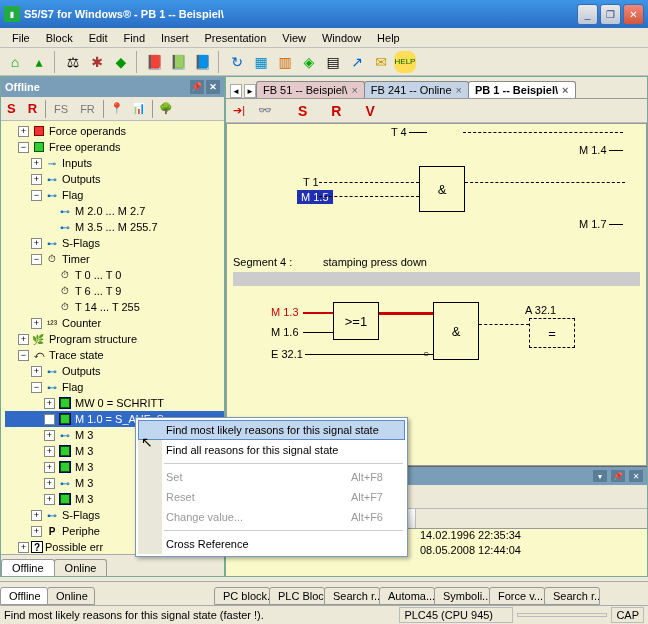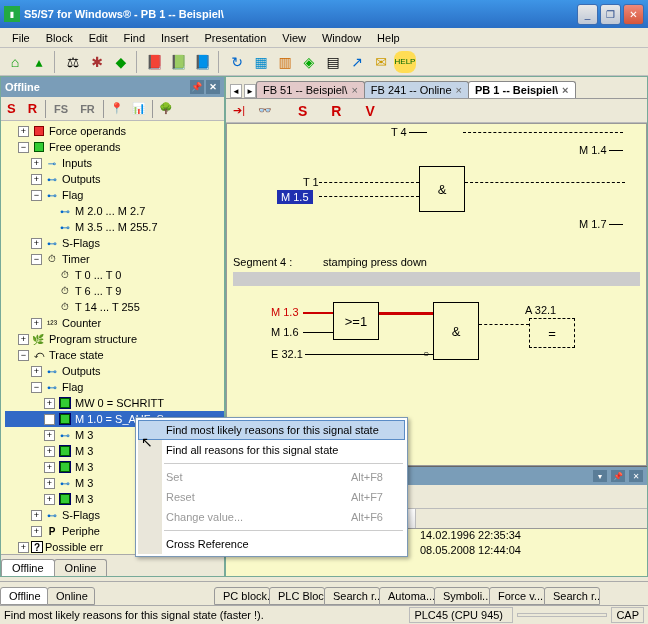--- a/index.html
+++ b/index.html
@@ -15,21 +15,21 @@
 .tbtn { width:22px; height:22px; border:1px solid transparent; display:flex; align-items:center; justify-content:center; cursor:pointer; font-size:14px; }
 .tbsep { width:4px; height:22px; border-left:1px solid #aaa; margin:0 2px; }
 .mainarea { display:flex; height:501px; }
 .leftpane { width:225px; background:#f9f9c9; border:1px solid #7a9; display:flex; flex-direction:column; }
 .leftpane-hdr { height:20px; background:#7a9db8; color:#fff; display:flex; align-items:center; padding:0 4px; font-weight:bold; justify-content:space-between;}
 .leftpane-hdr .clbtn { width:14px; height:14px; background:#5a7d98; display:flex; align-items:center; justify-content:center; cursor:pointer; font-size:9px;}
 .tool2 { height:24px; background:#ece9d8; display:flex; align-items:center; padding:0 2px; gap:4px; border-bottom:1px solid #bbb; }
 .tool2 .s { color:#c00; font-weight:bold; font-size:13px; padding:0 4px; cursor:pointer;}
 .tool2 .r { color:#c00; font-weight:bold; font-size:13px; padding:0 4px; cursor:pointer;}
 .tool2 .vsep { width:1px; height:18px; background:#999; }
-.tool2 .lbl { color:#777; font-weight:bold; padding:0 4px; cursor:pointer;}
+.tool2 .lbl { color:#777; font-weight:normal; padding:0 4px; cursor:pointer;}
 .tool2 .ico { width:18px; height:18px; display:flex; align-items:center; justify-content:center; cursor:pointer; }
 .tree { flex:1; overflow:auto; padding:2px 0 2px 4px; background:#f9f9c9; }
 .tnode { white-space:nowrap; height:16px; display:flex; align-items:center; }
 .tnode .exp { width:11px; height:11px; border:1px solid #888; background:#fff; display:flex; align-items:center; justify-content:center; font-size:9px; line-height:1; margin-right:2px; cursor:pointer; }
 .tnode .spc { width:13px; display:inline-block; }
 .tnode .nic { width:16px; height:12px; display:inline-flex; align-items:center; justify-content:center; margin-right:2px; font-size:10px; }
 .sq-red { width:10px; height:10px; background:#e33; border:1px solid #800; }
 .sq-grn { width:10px; height:10px; background:#3c3; border:1px solid #050; }
 .sq-grn-b { width:10px; height:10px; background:#3c3; border:1px solid #050; box-shadow:0 0 0 1px #006; }
 .io { color:#0066cc; }
@@ -48,21 +48,21 @@
 .dtab .dx { margin-left:4px; color:#666; }
 .laddertool { height:24px; background:#ece9d8; display:flex; align-items:center; padding:0 4px; gap:8px; border-bottom:1px solid #bbb;}
 .laddertool .li { width:18px; height:18px; cursor:pointer; display:flex; align-items:center; justify-content:center; }
 .ladder { flex:1; background:#f9f9c9; position:relative; border:1px solid #999; overflow:hidden; }
 .ladder-inner { position:absolute; inset:2px; background:#f9f9c9; }
 .line { position:absolute; background:#000; }
 .redline { position:absolute; background:#c00; }
 .box { position:absolute; border:1px solid #000; background:#f9f9c9; display:flex; align-items:center; justify-content:center; font-size:13px; }
 .boxdash { border-style:dashed; }
 .sig { position:absolute; font-size:11px; }
-.bluebar { position:absolute; background:#2030b0; color:#fff; padding:1px 4px; font-size:11px; }
+.bluebar { position:absolute; background:#2030b0; color:#fff; padding:1px 4px; font-size:11px;margin-left:20px; }
 .segbar { position:absolute; background:#ccc; height:14px; left:4px; right:4px; }
 .bottompane { height:110px; border-top:1px solid #666; background:#f9f9c9; display:flex; flex-direction:column;}
 .bp-hdr { height:18px; background:#7a9db8; display:flex; justify-content:flex-end; align-items:center; padding:0 4px; gap:4px;}
 .bp-hdr .b { width:14px; height:12px; background:#5a7d98; color:#fff; font-size:8px; display:flex; align-items:center; justify-content:center; cursor:pointer;}
 .bp-tool { height:24px; background:#ece9d8; display:flex; align-items:center; padding:0 4px; gap:4px; border-bottom:1px solid #bbb;}
 .gridhdr { height:20px; background:#ece9d8; display:flex; border-bottom:1px solid #999;}
 .gridhdr .col { border-right:1px solid #bbb; padding:2px 4px; background:linear-gradient(#fdfdfd,#e5e5e5);}
 .gridrows { flex:1; overflow:hidden;}
 .grow { height:15px; display:flex;}
 .grow .cell { padding:0 4px; border-right:1px solid transparent;}
@@ -460,21 +460,21 @@
   <span class="btab" style="width:56px">PLC Bloc...</span>
   <span class="btab" style="width:56px">Search r...</span>
   <span class="btab" style="width:56px">Automa...</span>
   <span class="btab" style="width:56px">Symboli...</span>
   <span class="btab" style="width:56px">Force v...</span>
   <span class="btab" style="width:56px">Search r...</span>
 </div>
 
 <div class="statusbar">
   <span style="flex:1">Find most likely reasons for this signal state (faster !).</span>
-  <span class="scell" style="width:104px">PLC45 (CPU 945)</span>
+  <span class="scell" style="width:114px">PLC45 (CPU 945)</span>
   <span class="scell" style="width:90px"></span>
   <span class="scell">CAP</span>
 </div>
 
 <div class="ctxmenu">
   <div class="mbar"></div>
   <div class="mi hi">
       <span>Find most likely reasons for this signal state</span>
     </div>
   <div class="mi">

